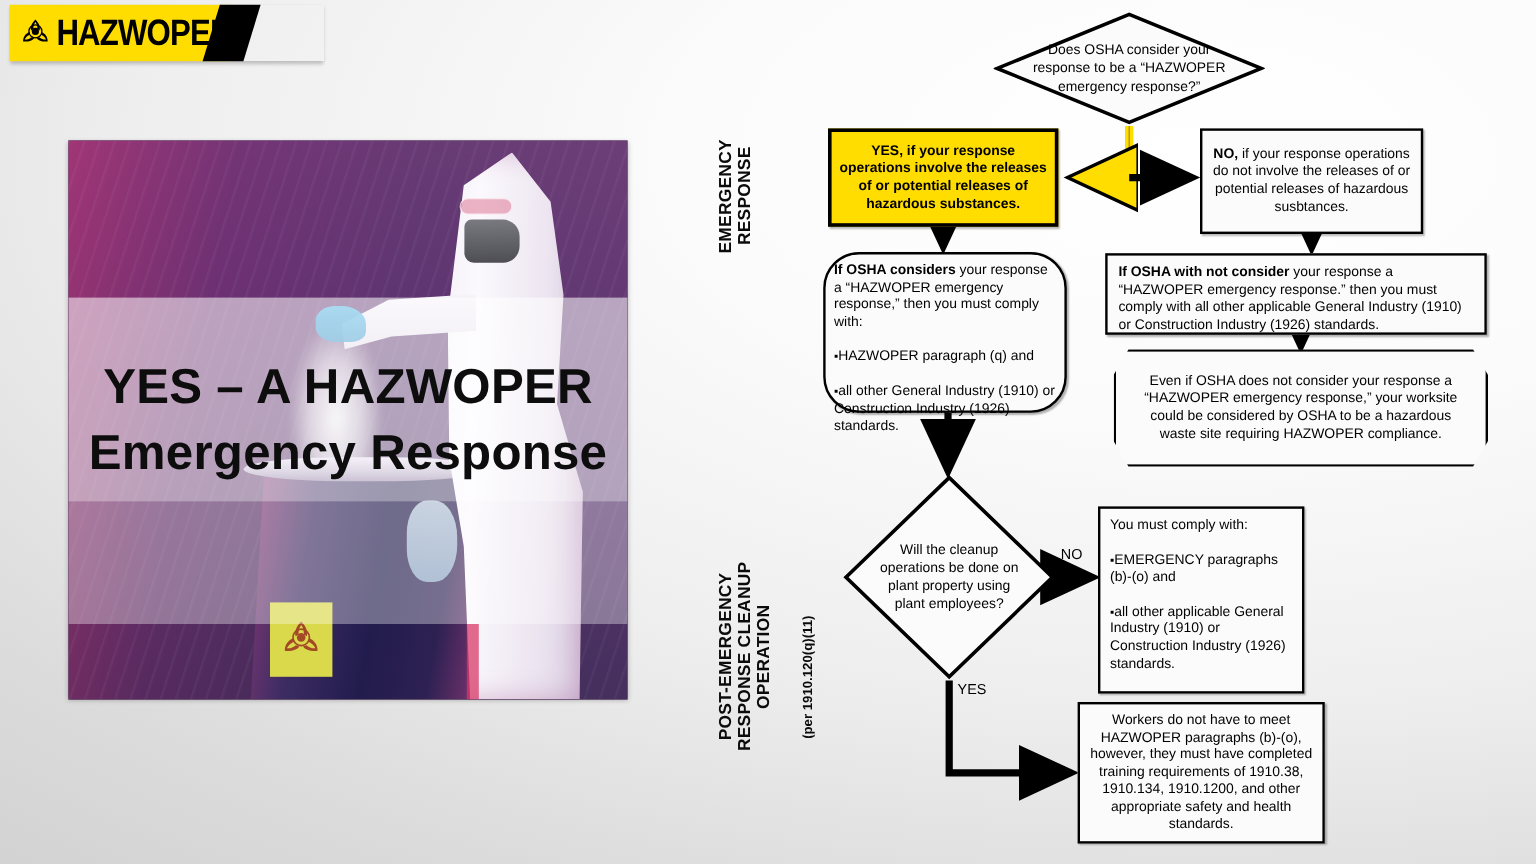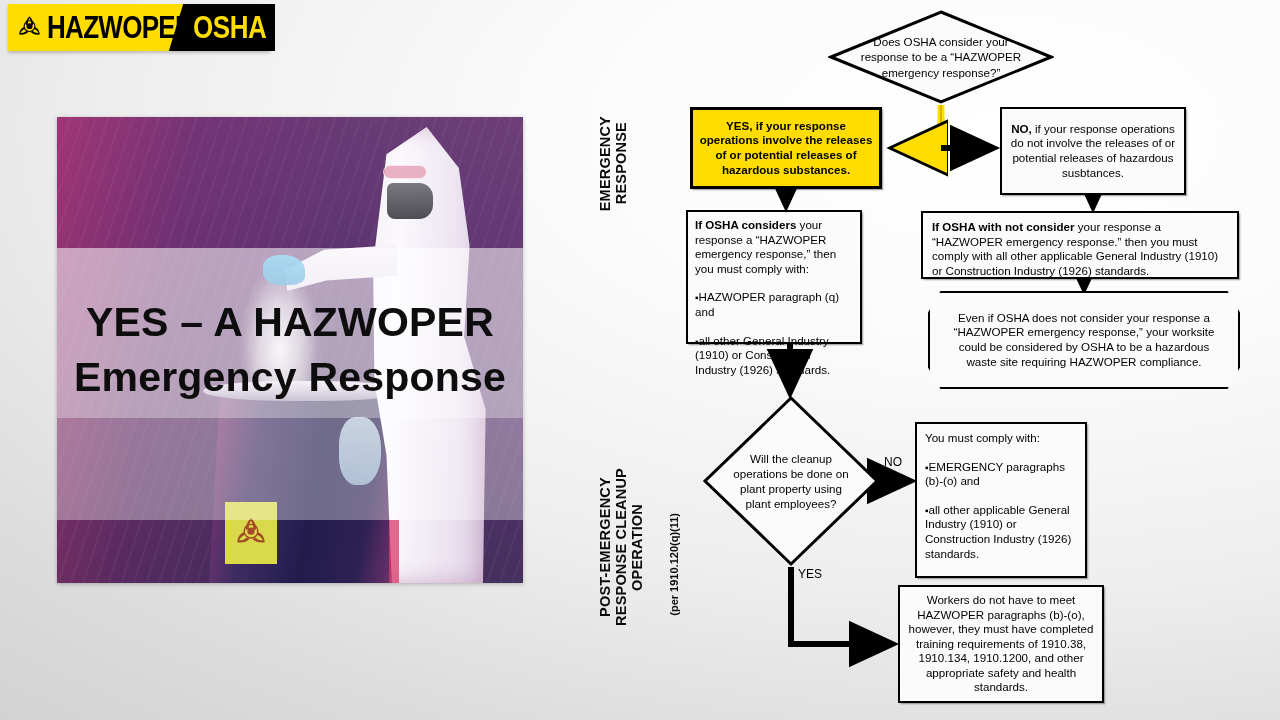--- a/index.html
+++ b/index.html
@@ -201,22 +201,23 @@
     text-align: center;
     padding: 3px 6px;
   }
   #node-no {
     left: 1000px; top: 107px; width: 186px; height: 88px;
     display: flex; align-items: center; justify-content: center;
     text-align: center;
     padding: 3px 8px;
   }
   #node-ifosha {
-    left: 686px; top: 210px; width: 176px; height: 134px;
+    left: 686px; top: 210px; width: 203px; height: 134px;
     padding: 6px 7px 5px 7px;
+    border-radius: 30px;
   }
   #node-ifnot {
     left: 921px; top: 211px; width: 318px; height: 68px;
     padding: 7px 9px;
   }
   #node-comply {
     left: 915px; top: 422px; width: 172px; height: 156px;
     padding: 7px 8px;
   }
   #node-workers {
@@ -278,23 +279,20 @@
       <g fill="#000">
         <circle cx="50" cy="45" r="11"></circle>
         <path d="M50 8 C38 20 34 32 37 42 L44 38 C43 30 46 22 50 16 C54 22 57 30 56 38 L63 42 C66 32 62 20 50 8 Z"></path>
         <path d="M12 76 C28 78 40 74 46 66 L38 63 C32 68 24 71 17 70 C20 64 26 58 33 55 L32 47 C20 51 12 62 12 76 Z"></path>
         <path d="M88 76 C88 62 80 51 68 47 L67 55 C74 58 80 64 83 70 C76 71 68 68 62 63 L54 66 C60 74 72 78 88 76 Z"></path>
         <circle cx="50" cy="45" r="20" fill="none" stroke="#000" stroke-width="4"></circle>
       </g>
     </svg>
     <span class="word-haz">HAZWOPER</span>
     <div class="skew-div"></div>
-  </div>
-  <div class="black-part">
-    <span class="word-osha">OSHA</span>
   </div>
 </div>
 
 <div id="photo">
   <div class="ph-layer ph-bg"></div>
   <div class="ph-layer ph-streaks"></div>
   <div class="ph-vapor"></div>
   <div class="ph-barrel"></div>
   <div class="ph-barrel-rim"></div>
   <div class="ph-biohaz-label">

